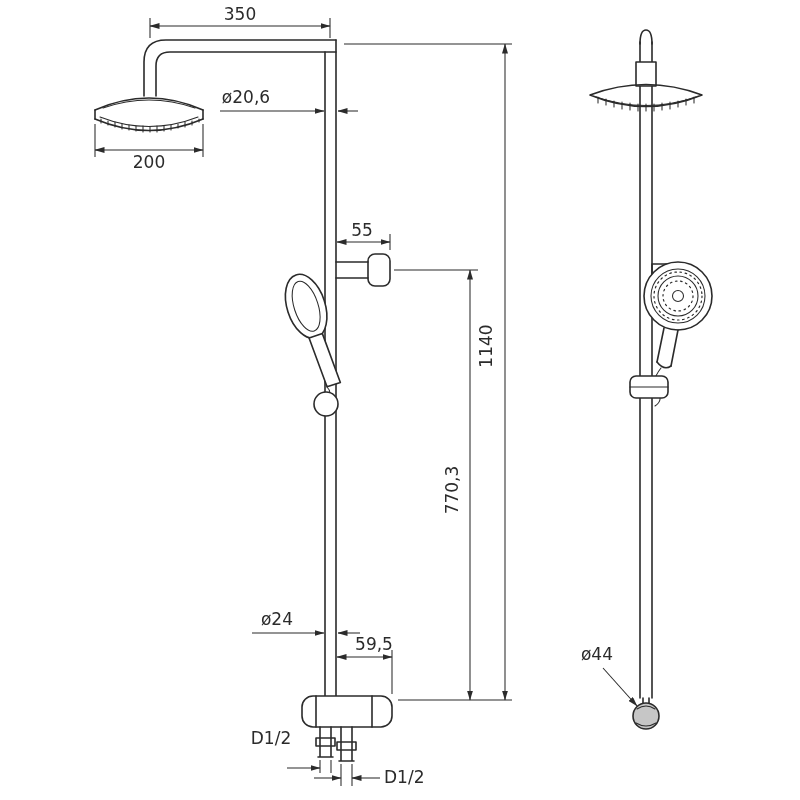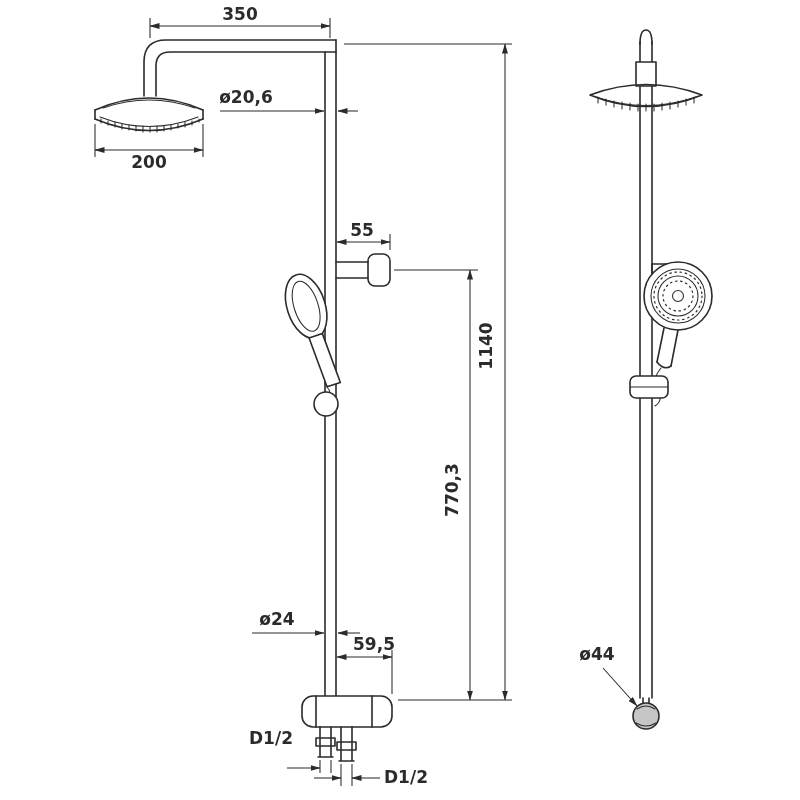--- a/index.html
+++ b/index.html
@@ -1,18 +1,18 @@
 <!DOCTYPE html>
 <html style="--line: #2b2b2b; --shade: #c6c6c6;"><head>
 <meta charset="utf-8">
 <style>
   :root { --line:#2b2b2b; --shade:#c6c6c6; }
   html,body { margin:0; padding:0; }
   body { width:800px; height:800px; background:#ffffff; overflow:hidden; }
-  .stage { width:800px; height:800px; position:relative;font-weight:bold; }
+  .stage { width:800px; height:800px; position:relative; }
   svg text {
     font-family:"DejaVu Sans", sans-serif;
     font-size:17px;
     fill:var(--line);
     stroke:none;
   }
   .obj path, .obj line, .obj rect, .obj circle, .obj ellipse {
     stroke:var(--line); stroke-width:1.6; fill:none;
     stroke-linecap:round; stroke-linejoin:round;
   }

